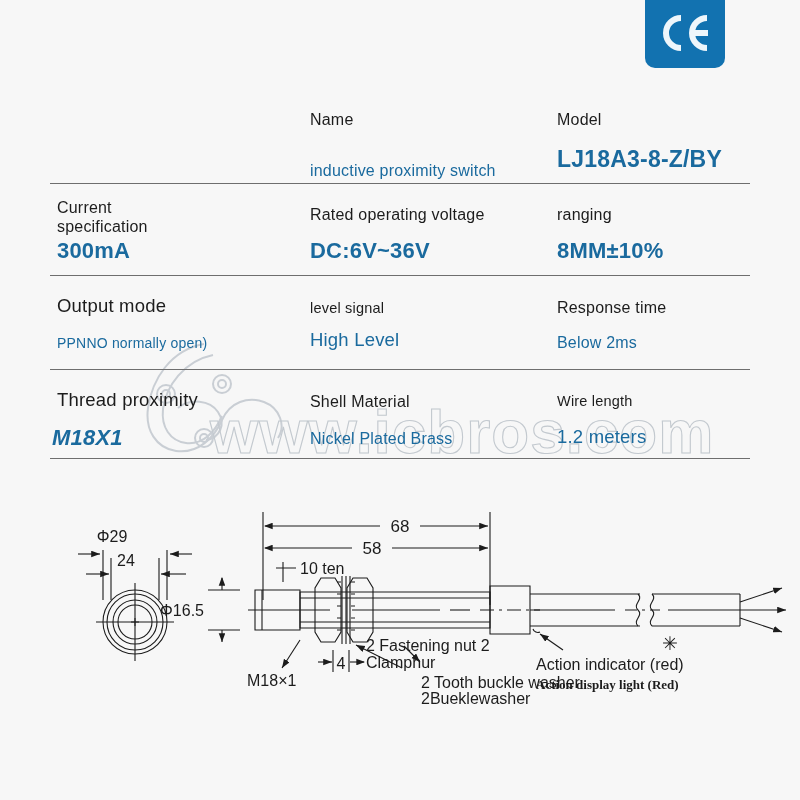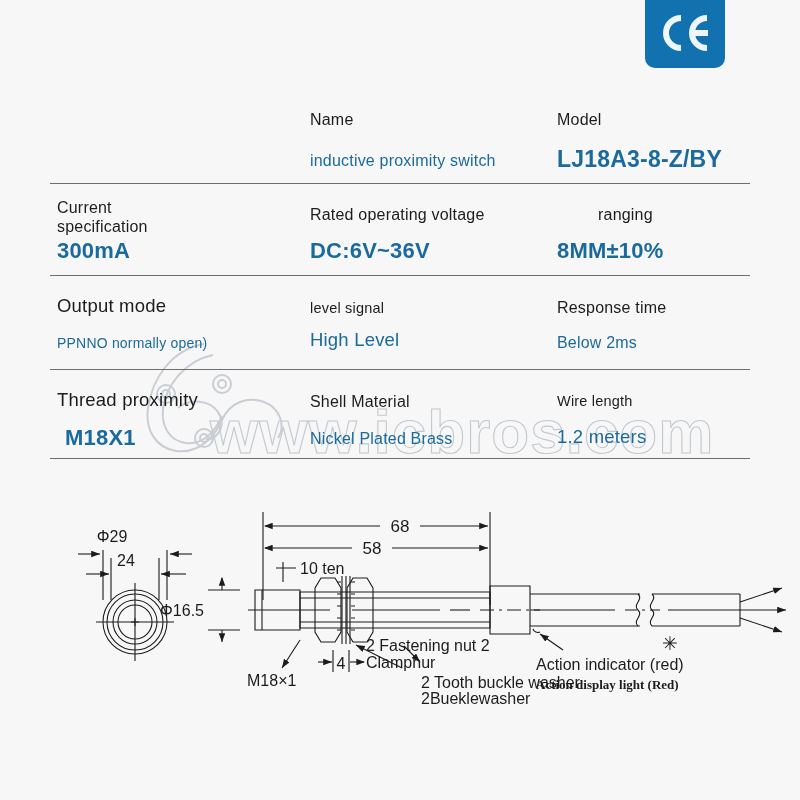--- a/index.html
+++ b/index.html
@@ -83,21 +83,21 @@
       </g>
     </svg>
   </div>
   <div class="wm wm-text" id="wm-url">www.icbros.com</div>
 
   <div class="spec">
 
     <div class="cell" style="left:310px;top:110px;">
       <div class="lbl lbl-md">Name</div>
     </div>
-    <div class="cell" style="left:310px;top:152px;">
+    <div class="cell" style="left:310px;top:162px;">
       <div class="val val-sm">inductive proximity switch</div>
     </div>
     <div class="cell" style="left:557px;top:110px;">
       <div class="lbl lbl-md">Model</div>
     </div>
     <div class="cell" style="left:557px;top:146px;">
       <div class="val val-xl">LJ18A3-8-Z/BY</div>
     </div>
 
     <div class="hrule" style="top:183px;"></div>
@@ -107,21 +107,21 @@
     </div>
     <div class="cell" style="left:57px;top:238px;">
       <div class="val val-lg">300mA</div>
     </div>
     <div class="cell" style="left:310px;top:205px;">
       <div class="lbl lbl-md">Rated operating voltage</div>
     </div>
     <div class="cell" style="left:310px;top:238px;">
       <div class="val val-lg">DC:6V~36V</div>
     </div>
-    <div class="cell" style="left:557px;top:205px;margin-left:41px;">
+    <div class="cell" style="left:557px;top:205px;">
       <div class="lbl lbl-md">ranging</div>
     </div>
     <div class="cell" style="left:557px;top:238px;">
       <div class="val val-lg">8MM±10%</div>
     </div>
 
     <div class="hrule" style="top:275px;"></div>
 
     <div class="cell" style="left:57px;top:295px;">
       <div class="lbl lbl-lg">Output mode</div>
@@ -140,21 +140,21 @@
     </div>
     <div class="cell" style="left:557px;top:334px;">
       <div class="val val-sm">Below 2ms</div>
     </div>
 
     <div class="hrule" style="top:369px;"></div>
 
     <div class="cell" style="left:57px;top:389px;">
       <div class="lbl lbl-lg">Thread proximity</div>
     </div>
-    <div class="cell" style="left:65px;top:425px;">
+    <div class="cell" style="left:52px;top:425px;font-style:italic;">
       <div class="val val-lg">M18X1</div>
     </div>
     <div class="cell" style="left:310px;top:392px;">
       <div class="lbl lbl-md">Shell Material</div>
     </div>
     <div class="cell" style="left:310px;top:430px;">
       <div class="val val-sm">Nickel Plated Brass</div>
     </div>
     <div class="cell" style="left:557px;top:393px;">
       <div class="lbl lbl-sm">Wire length</div>

